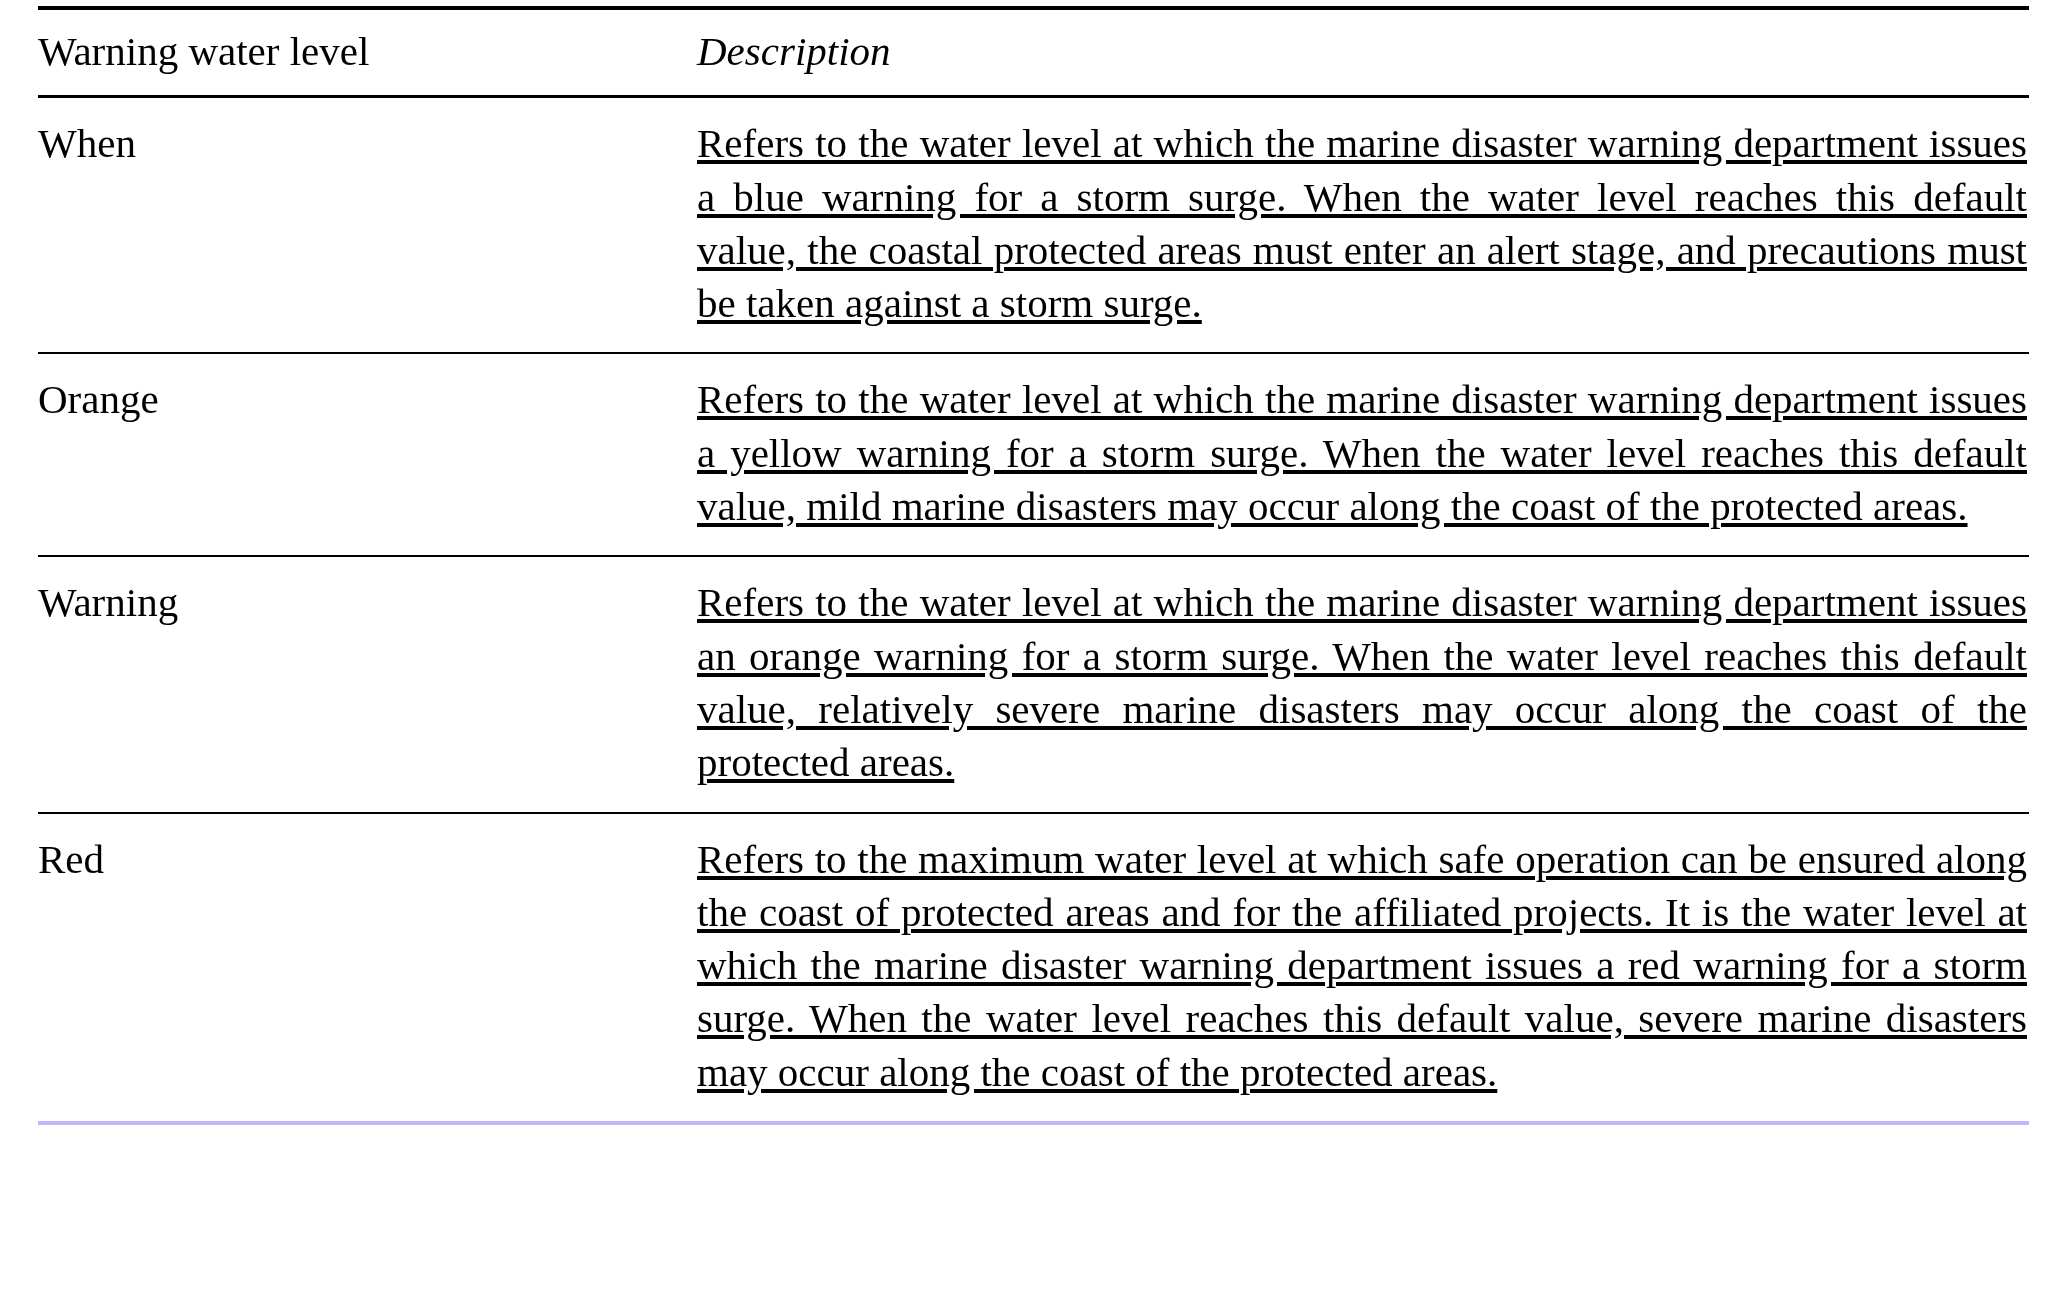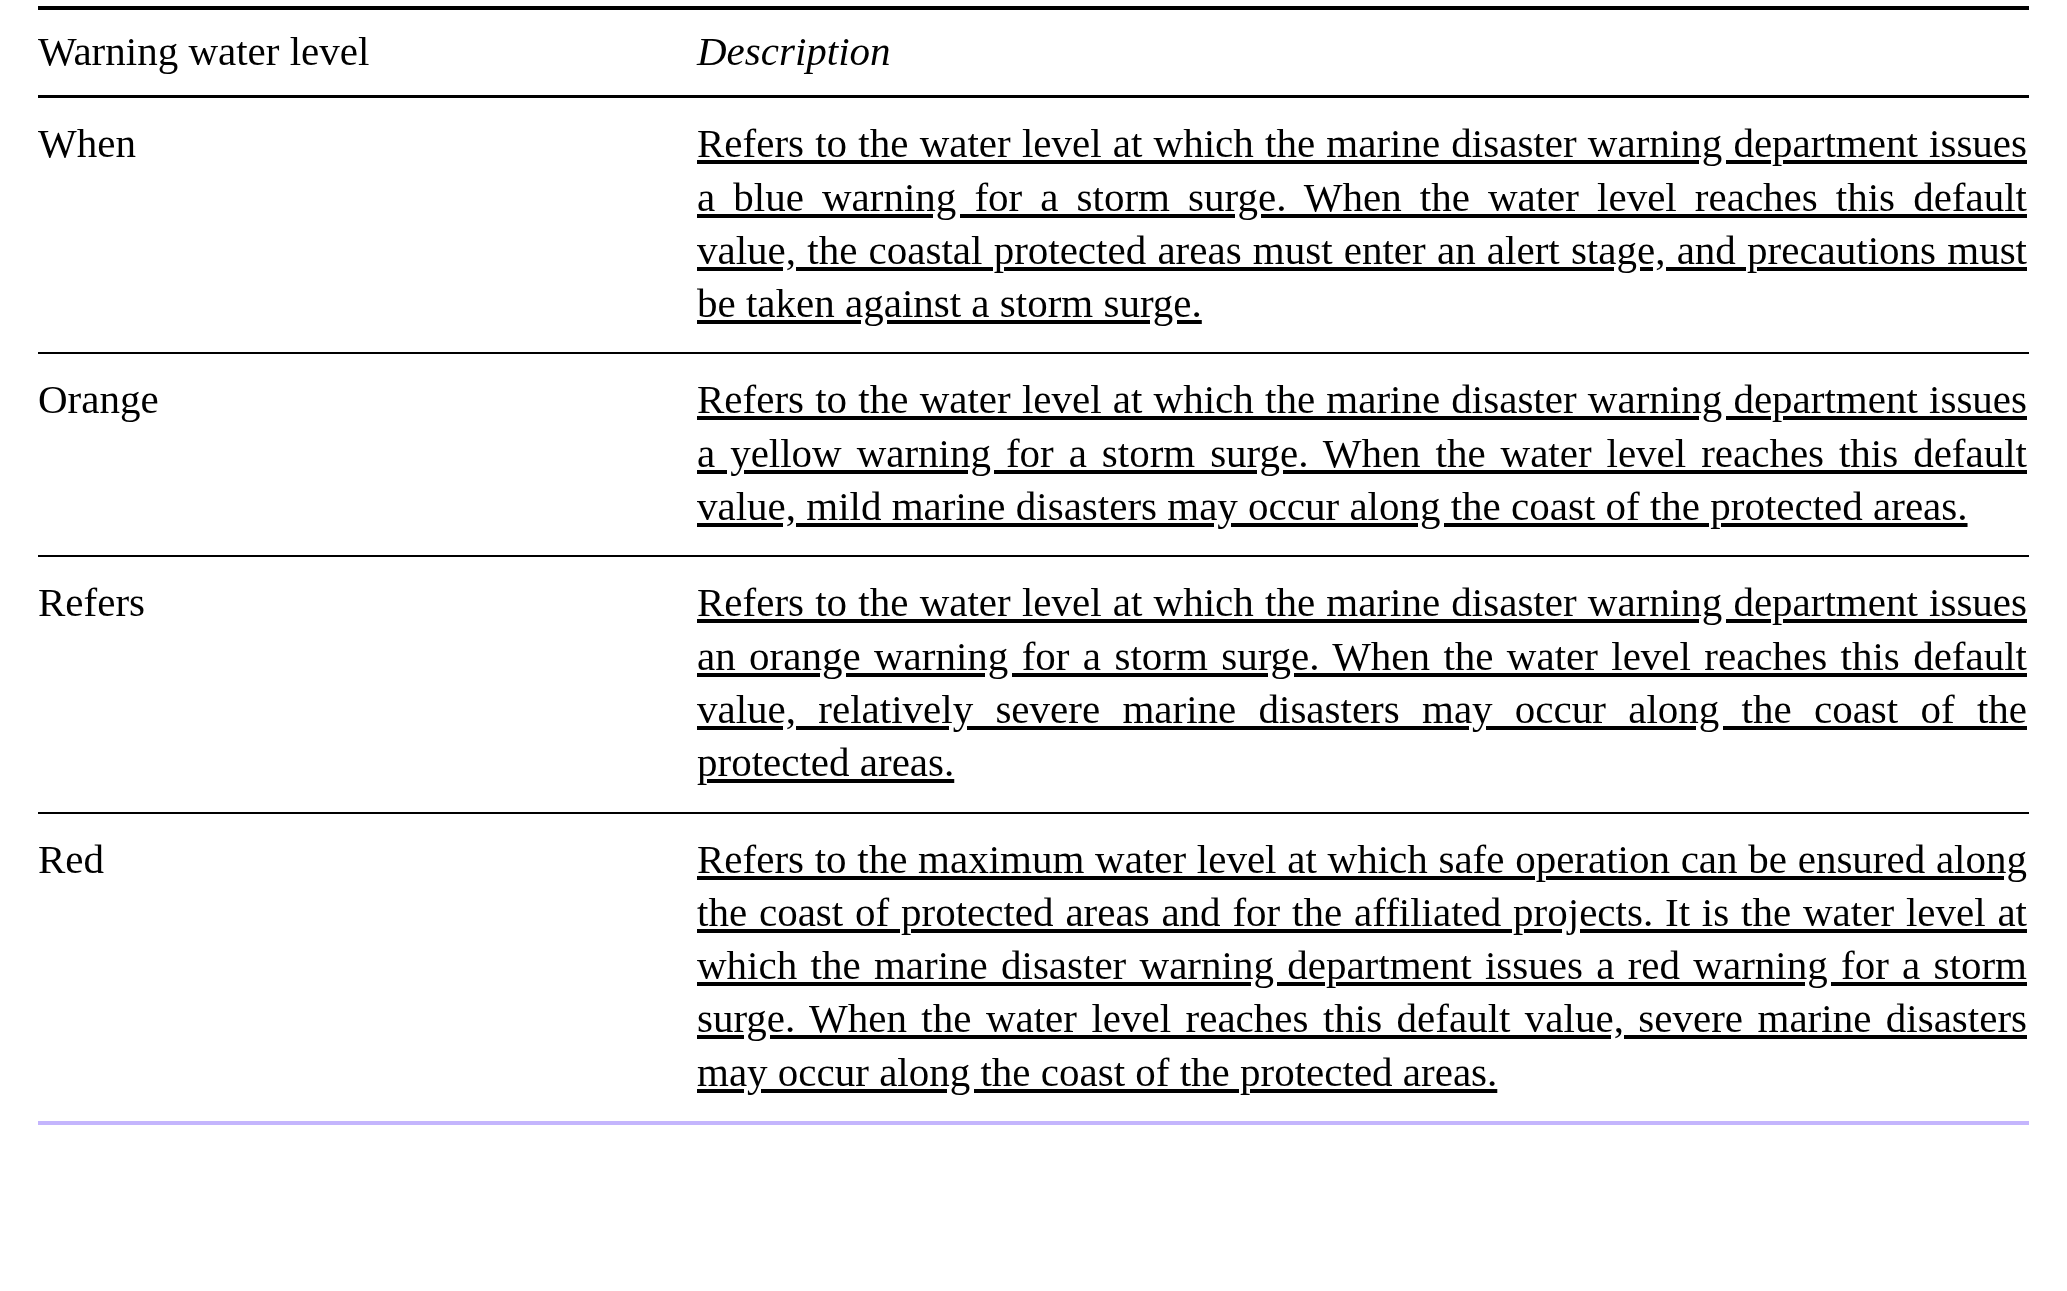--- a/index.html
+++ b/index.html
@@ -89,21 +89,21 @@
             <span>Refers to the water level at which the marine disaster warning department issues a blue warning for a storm surge. When the water level reaches this default value, the coastal protected areas must enter an alert stage, and precautions must be taken against a storm surge.</span>
           </td>
       </tr>
       <tr>
         <td class="cell-level">Orange</td>
         <td class="cell-desc">
             <span>Refers to the water level at which the marine disaster warning department issues a yellow warning for a storm surge. When the water level reaches this default value, mild marine disasters may occur along the coast of the protected areas.</span>
           </td>
       </tr>
       <tr>
-        <td class="cell-level">Refers</td>
+        <td class="cell-level">Warning</td>
         <td class="cell-desc">
             <span>Refers to the water level at which the marine disaster warning department issues an orange warning for a storm surge. When the water level reaches this default value, relatively severe marine disasters may occur along the coast of the protected areas.</span>
           </td>
       </tr>
       <tr>
         <td class="cell-level">Red</td>
         <td class="cell-desc">
             <span>Refers to the maximum water level at which safe operation can be ensured along the coast of protected areas and for the affiliated projects. It is the water level at which the marine disaster warning department issues a red warning for a storm surge. When the water level reaches this default value, severe marine disasters may occur along the coast of the protected areas.</span>
           </td>
       </tr>

